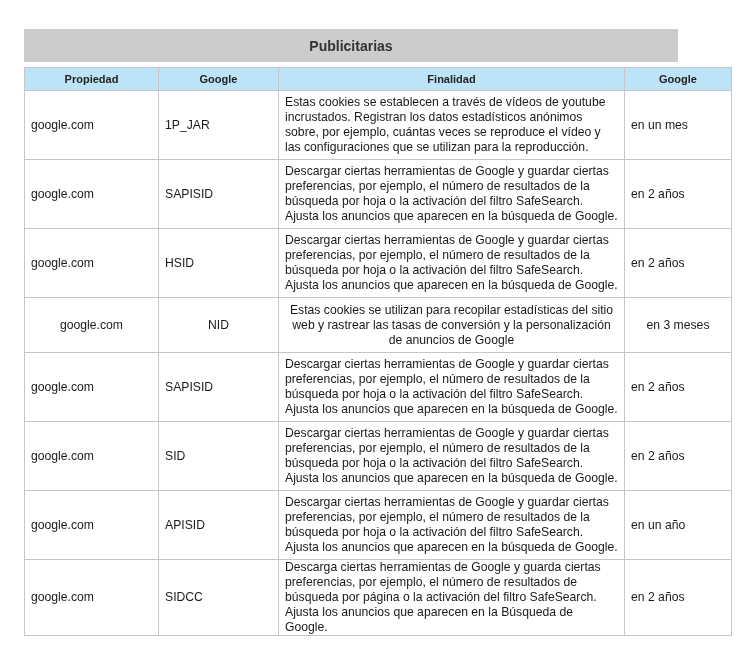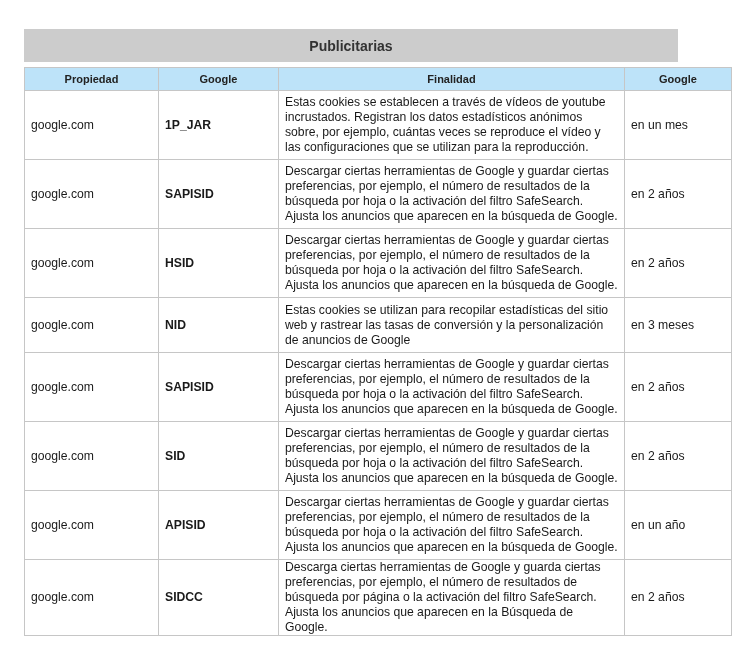--- a/index.html
+++ b/index.html
@@ -11,23 +11,23 @@
   }
   table.cookies {
     position:absolute; left:24px; top:67px; width:707px;
     border-collapse:collapse; table-layout:fixed; font-size:12.2px; line-height:15px;
   }
   table.cookies th, table.cookies td { border:1px solid #c6c6c6; padding:0 6px; }
   table.cookies th {
     background:#bde3f9; height:22px; font-weight:bold; font-size:11px; text-align:center; color:#222;
   }
   table.cookies td { vertical-align:middle; }
-  td.cookie-name { font-weight:bold;margin-top:36px; }
+  td.cookie-name { font-weight:normal;margin-top:36px; }
   col.c1 { width:134px; } col.c2 { width:120px; } col.c3 { width:346px; } col.c4 { width:107px; }
-  tr.r4 td { height:54px; }
+  tr.r4 td { height:54px;text-align:center; }
   tr.r5 td { height:68px; }
 </style>
 </head>
 <body>
 
 <div class="title-bar">Publicitarias</div>
 
 <table class="cookies">
   <colgroup>
       <col class="c1">

